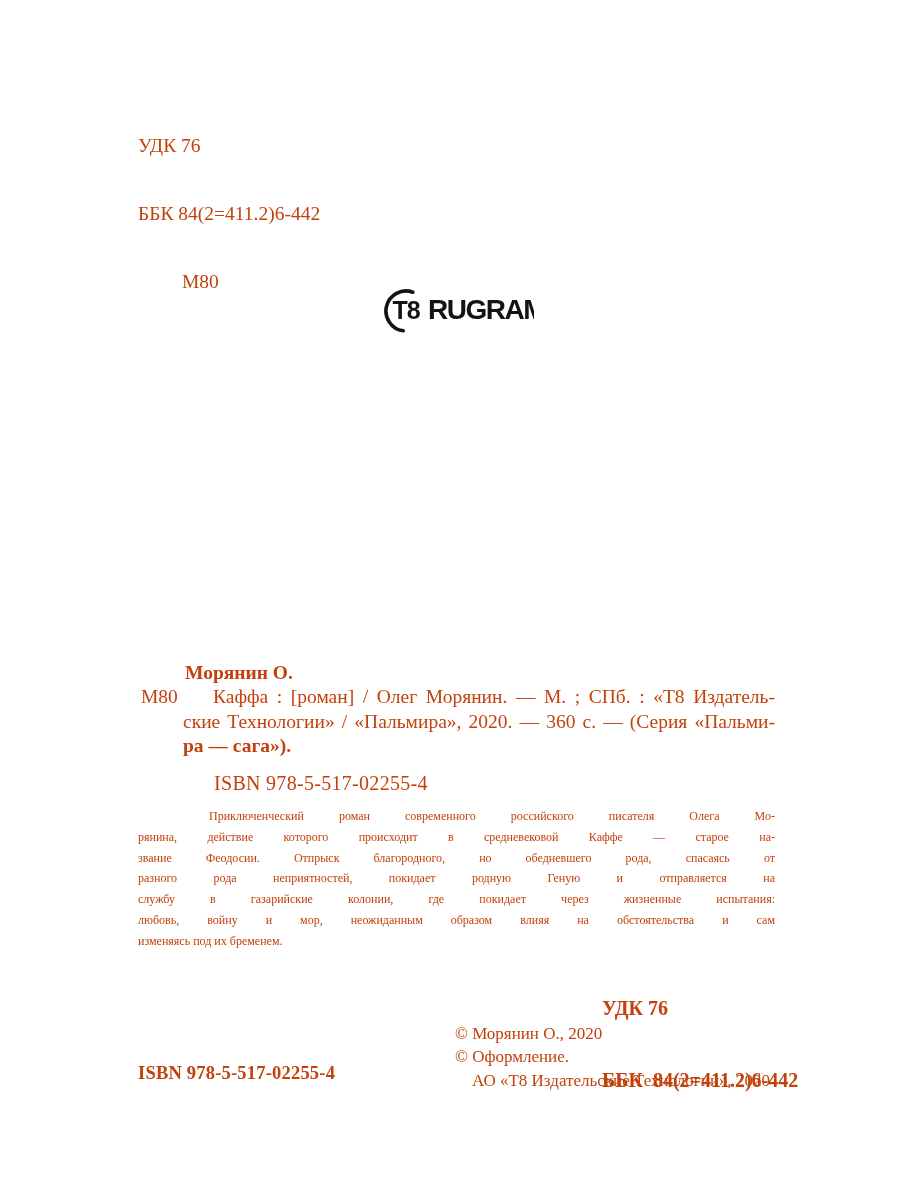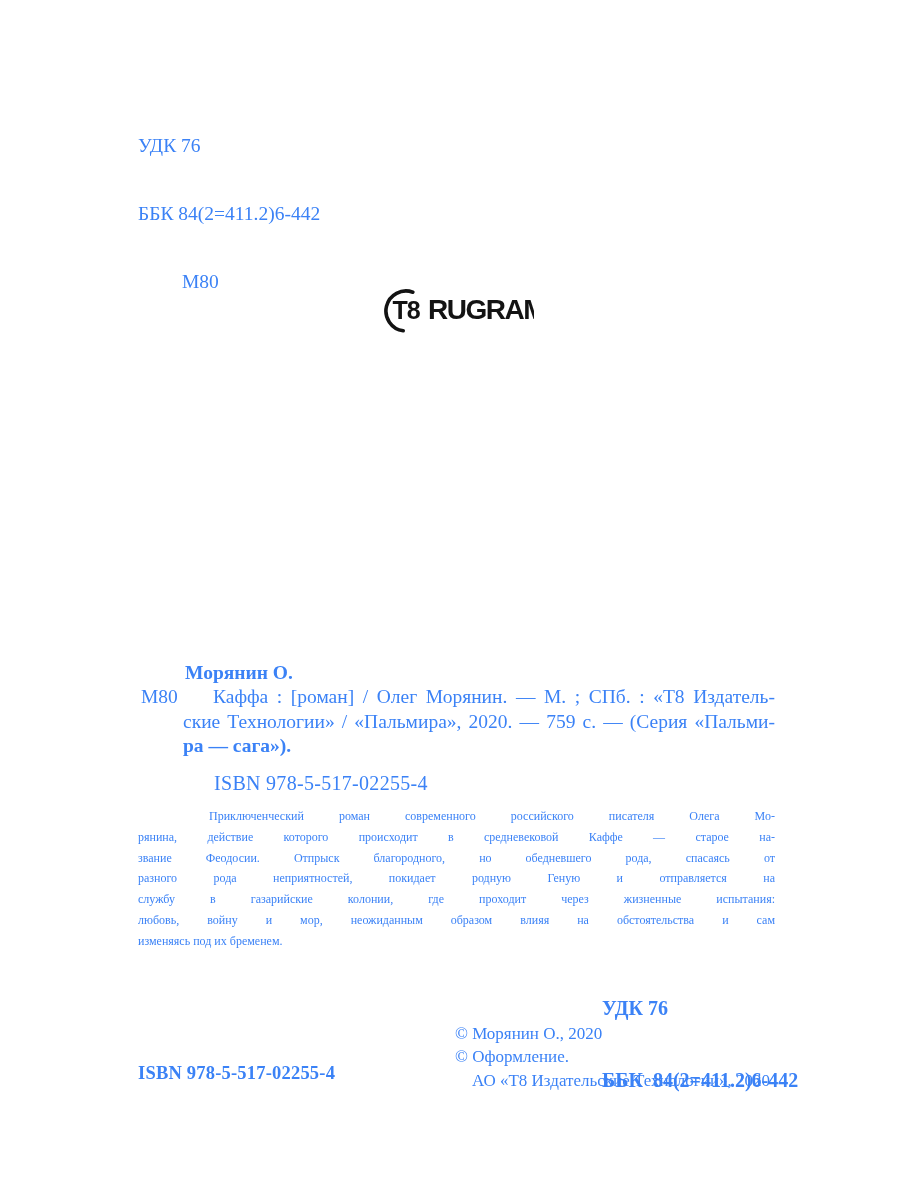--- a/index.html
+++ b/index.html
@@ -6,21 +6,21 @@
     margin: 0;
     padding: 0;
     background: #e8e8e8;
   }
   #page {
     position: relative;
     width: 900px;
     height: 1200px;
     margin: 0 auto;
     background: #ffffff;
-    color: #3b82f6;
+    color: #c2410c;
     font-family: "Liberation Serif", "DejaVu Serif", serif;
     overflow: hidden;
   }
 
   
   #top-codes {
     position: absolute;
     left: 138px;
     top: 90px;
     font-size: 19.5px;
@@ -141,31 +141,31 @@
     <text class="logo-text" x="22" y="32" text-anchor="middle" font-size="25" font-weight="800" letter-spacing="-1">Т8</text>
     <text class="logo-text" x="44" y="32" text-anchor="start" font-size="28" font-weight="900" letter-spacing="-1.5">RUGRAM</text>
   </svg>
 
   <div id="card">
     <div class="author">Морянин О.</div>
     <div class="card-line-1">
       <span class="margin-code">М80</span>
       <span>Каффа : [роман] / Олег Морянин. — М. ; СПб. : «Т8 Издатель-</span>
     </div>
-    <div class="card-line-2">ские Технологии» / «Пальмира», 2020. — 759 с. — (Серия «Пальми-</div>
+    <div class="card-line-2">ские Технологии» / «Пальмира», 2020. — 360 с. — (Серия «Пальми-</div>
     <div class="card-line-3">ра — сага»).</div>
     <div class="isbn">ISBN 978-5-517-02255-4</div>
   </div>
 
   <div id="annotation">
     <div class="jline first">Приключенческий роман современного российского писателя Олега Мо-</div>
     <div class="jline">рянина, действие которого происходит в средневековой Каффе — старое на-</div>
     <div class="jline">звание Феодосии. Отпрыск благородного, но обедневшего рода, спасаясь от</div>
     <div class="jline">разного рода неприятностей, покидает родную Геную и отправляется на</div>
-    <div class="jline">службу в газарийские колонии, где проходит через жизненные испытания:</div>
+    <div class="jline">службу в газарийские колонии, где покидает через жизненные испытания:</div>
     <div class="jline">любовь, войну и мор, неожиданным образом влияя на обстоятельства и сам</div>
     <div class="jline last">изменяясь под их бременем.</div>
   </div>
 
   <div id="bottom-codes">
     <div>УДК 76</div>
     <div>ББК&nbsp; 84(2=411.2)6-442</div>
   </div>
 
   <div id="footer-isbn">ISBN 978-5-517-02255-4</div>

